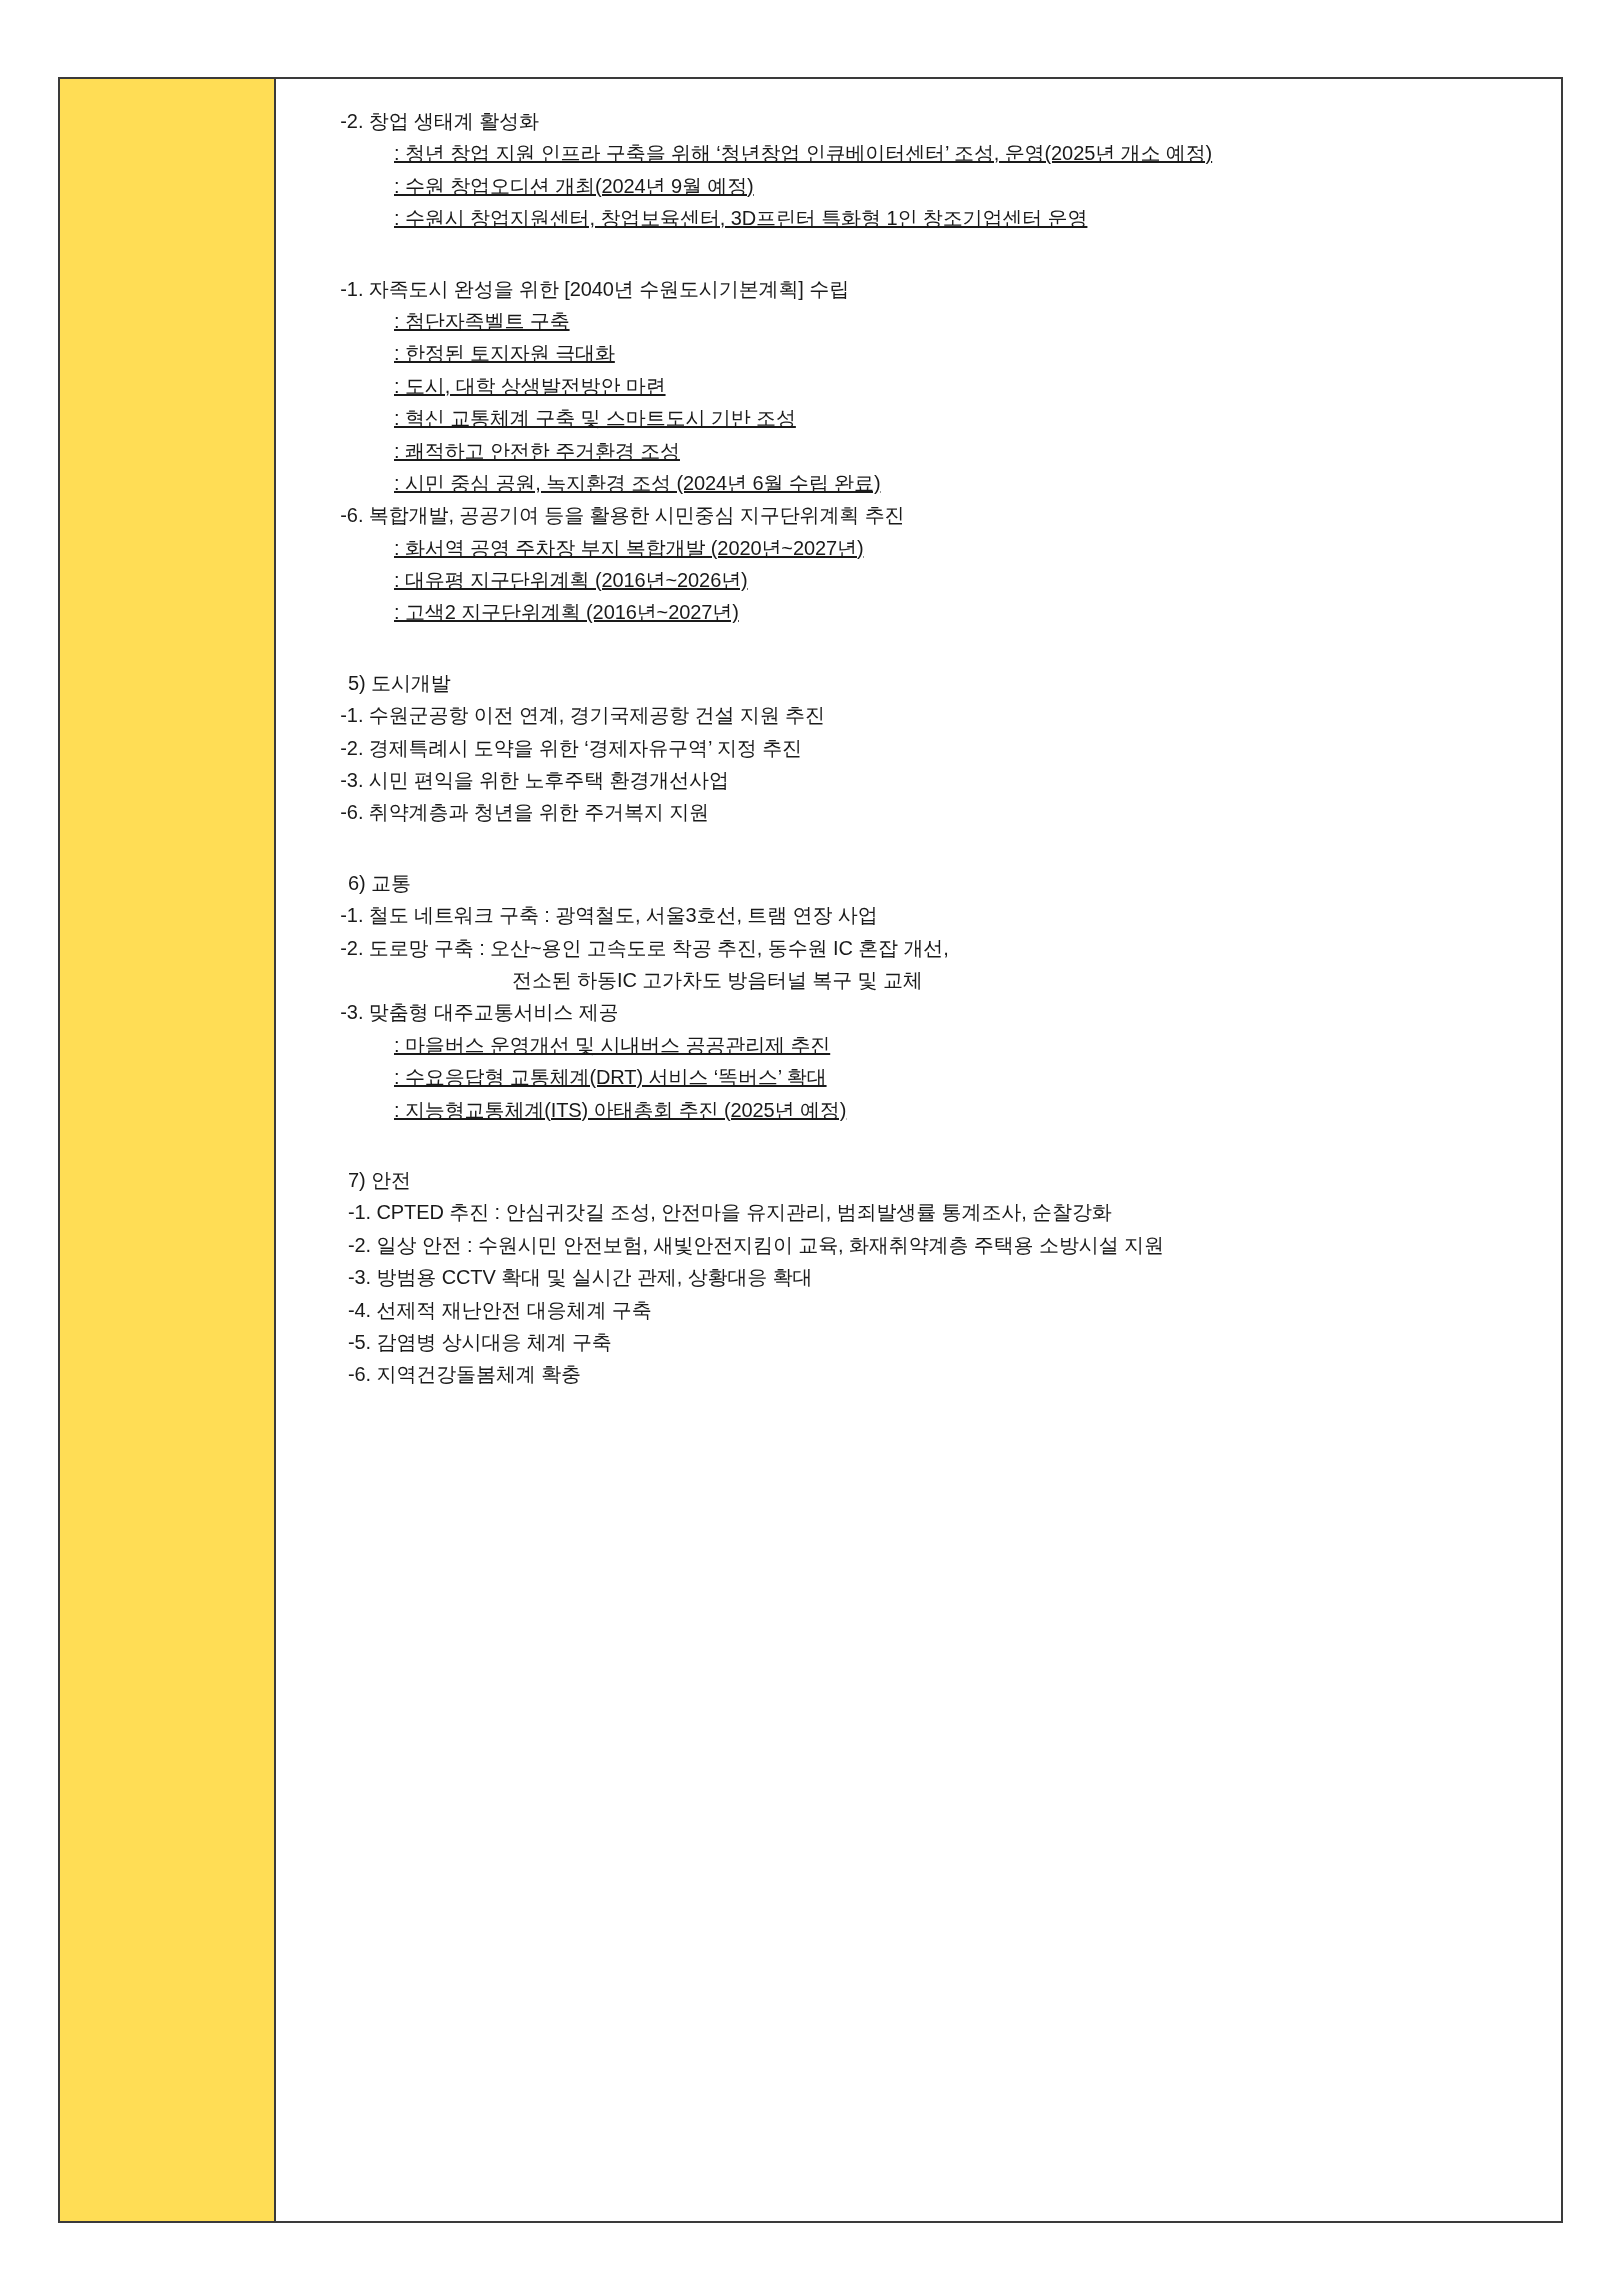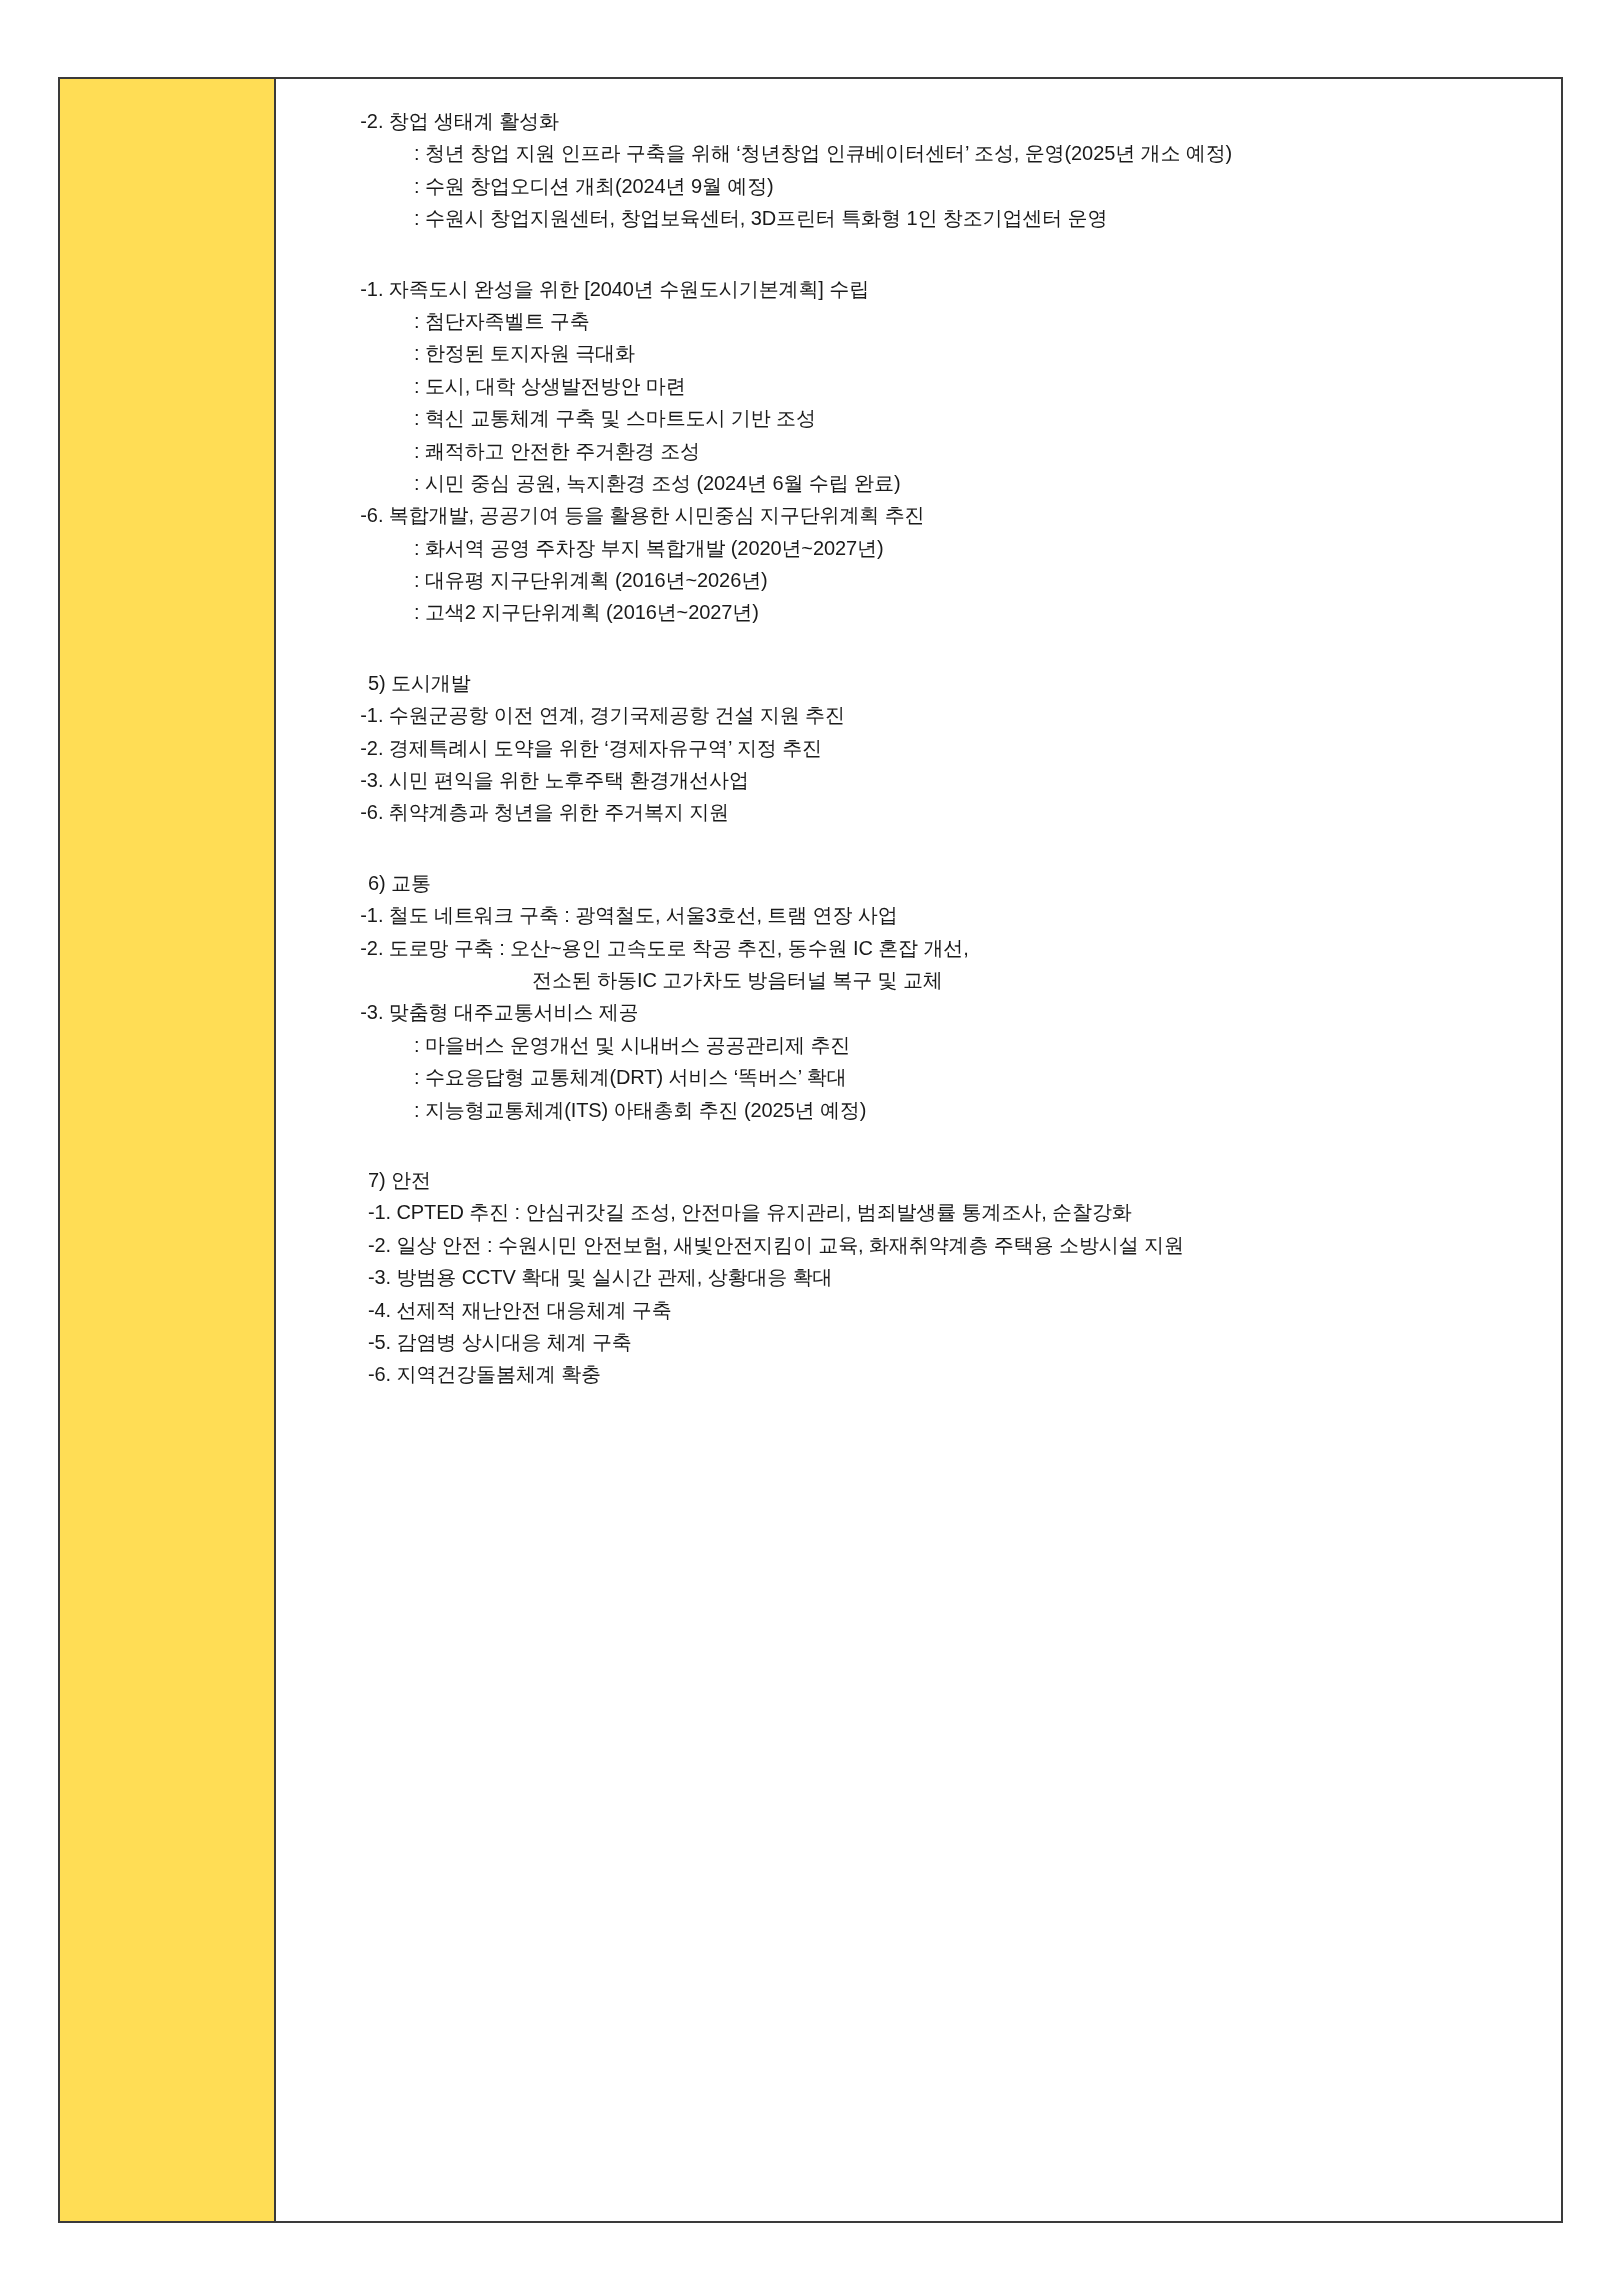--- a/index.html
+++ b/index.html
@@ -33,21 +33,20 @@
     width: 216px;
     background: #ffdd55;
     border-right: 2px solid #3a3a3a;
     box-sizing: border-box;
   }
   .right-col {
     flex: 1;
     box-sizing: border-box;
     padding: 26px 61px 26px 46px;
     position: relative;
-    margin-left: 20px;
   }
   .block {
     margin-bottom: 0;
   }
   .spacer {
     height: 38px;
   }
   .line {
     font-size: 20px;
     line-height: 1.62;
@@ -56,20 +55,21 @@
     letter-spacing: -0.1px;
   }
   .lvl-sub {
     padding-left: 18.3px;
   }
   .lvl-dash {
     padding-left: 18.3px;
   }
   .lvl-colon {
     padding-left: 72px;
+    text-decoration: underline;
   }
   .lvl-indent2 {
     padding-left: 190px;
   }
   .lvl-dash-tight {
     padding-left: 26px;
   }
 </style>
 </head>
 <body>

